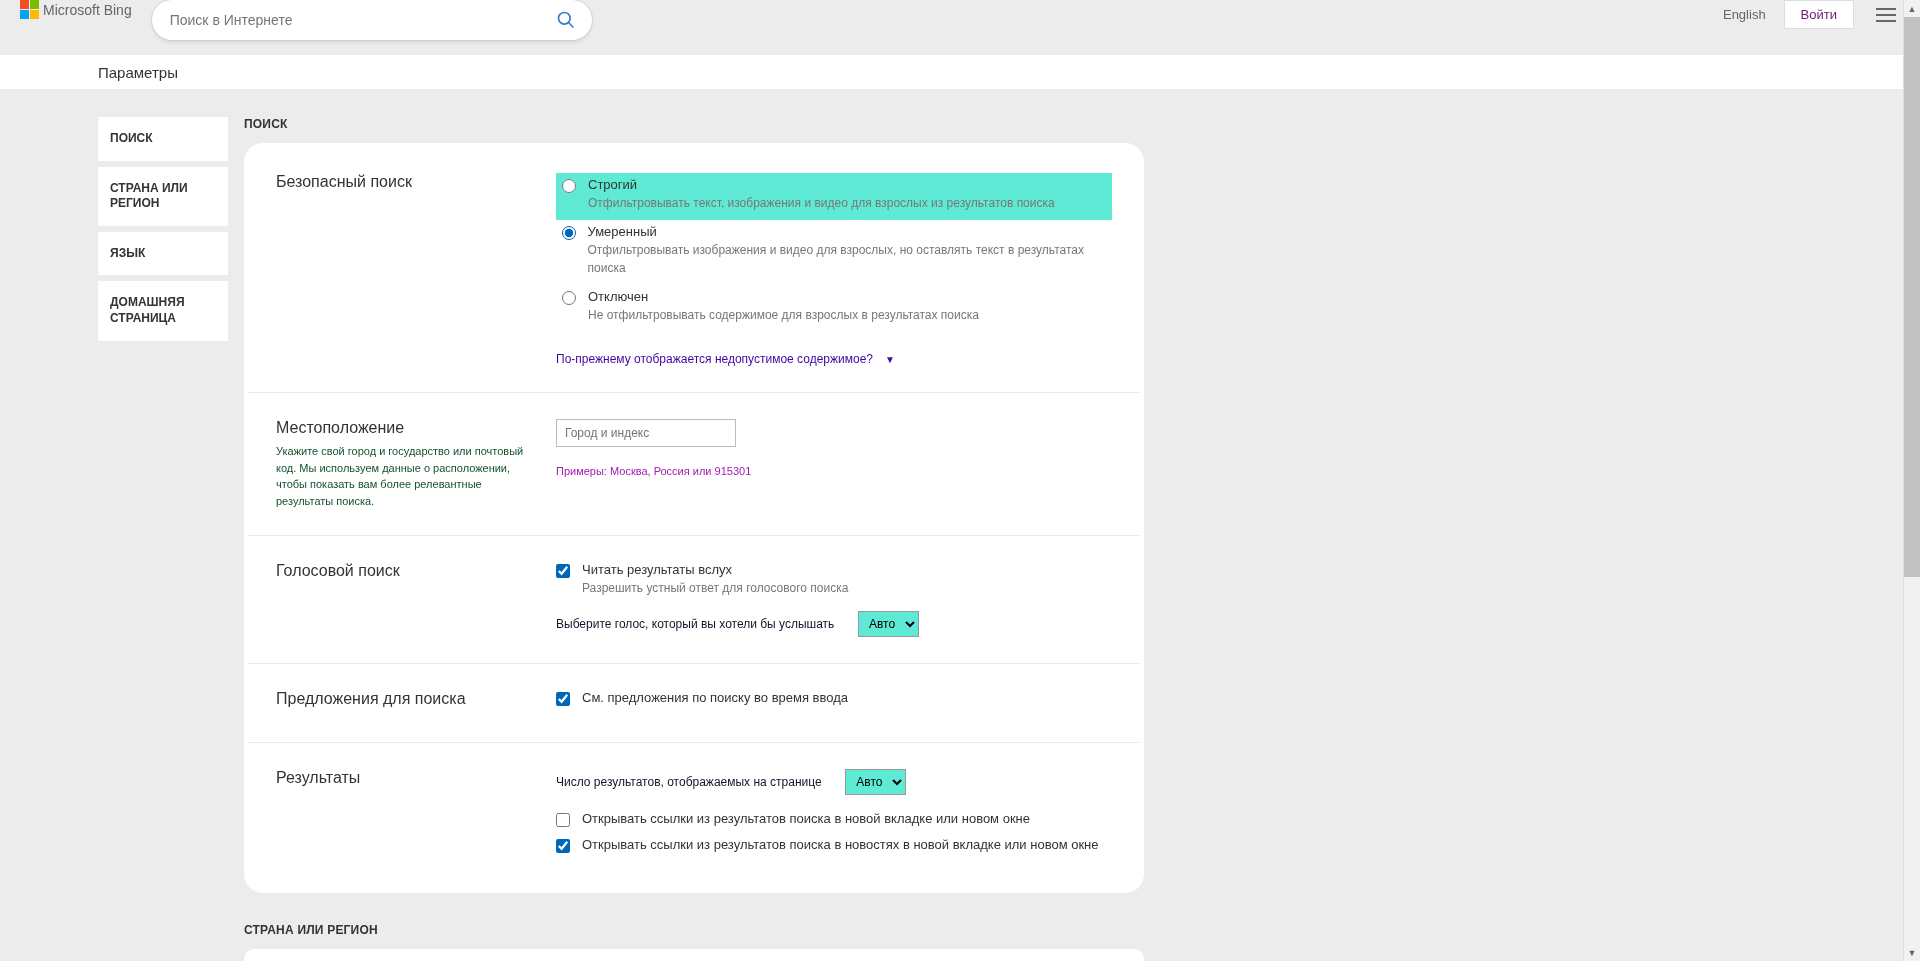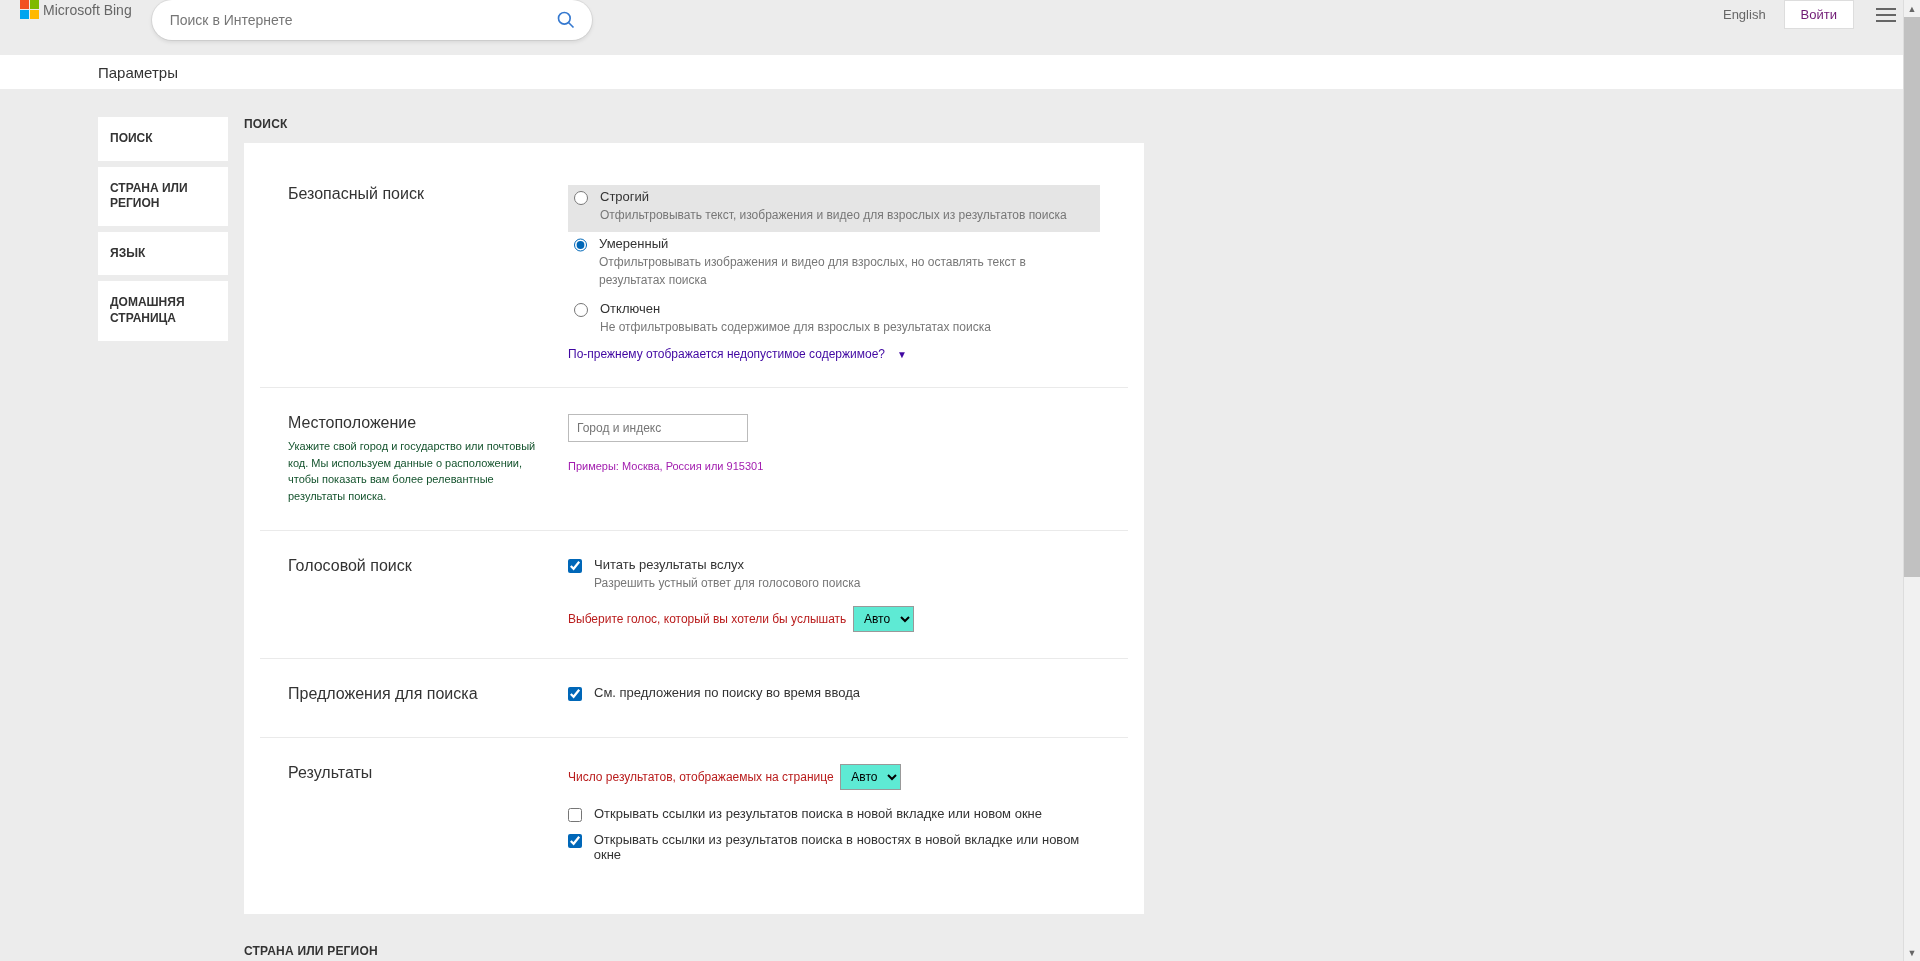--- a/index.html
+++ b/index.html
@@ -16,39 +16,39 @@
 .lang { color: #666; font-size: 13px; }
 .signin { border: 1px solid #ddd; padding: 6px 16px; background:#fff; color:#701a75; font-size:13px; cursor:pointer; }
 .hamburger { display:flex; flex-direction:column; gap:4px; cursor:pointer; padding:4px;}
 .hamburger span { display:block; width:20px; height:2px; background:#666; }
 .breadcrumb-bar { background: #fff; height: 34px; display:flex; align-items:center; padding-left:98px; color:#333; font-size:15px; }
 .content { display:flex; padding: 28px 98px 40px; gap: 16px; align-items:flex-start; }
 .sidebar { width:130px; display:flex; flex-direction:column; gap:6px; }
 .sidebar-item { background:#fff; padding:14px 12px; font-size:12px; font-weight:700; color:#333; cursor:pointer; line-height:1.3; }
 .main { flex:1; max-width: 900px; }
 .section-heading { font-size:12px; font-weight:700; color:#333; margin-bottom:12px; letter-spacing:.2px; }
-.panel { background:#fff; padding: 16px; margin-bottom: 30px; }
+.panel { background:#fff; padding: 4px; margin-bottom: 30px; border-radius: 19px; }
 .setting-row { display:flex; padding: 26px 28px; border-bottom:1px solid #eaeaea; }
 .setting-row:last-child { border-bottom:none; }
 .setting-left { width: 280px; padding-right: 16px; }
 .setting-title { font-size:16px; color:#333; margin-bottom:6px; }
 .setting-desc { font-size:11px; color:#14532d; line-height:1.5; }
 .setting-right { flex:1; }
 .radio-option { display:flex; gap:12px; padding:4px 6px 8px; align-items:flex-start; }
-.radio-option.highlighted { background:#e5e5e5; }
+.radio-option.highlighted { background:#5eead4; }
 .radio-option input[type=radio] { margin-top:2px; accent-color:#0067b8; width:14px; height:14px; }
 .radio-label { font-size:13px; color:#333; }
 .radio-sub { font-size:12px; color:#777; margin-top:2px; line-height:1.5; }
 .check-option { display:flex; gap:12px; align-items:flex-start; margin-bottom:10px; }
 .check-option input[type=checkbox] { margin-top:2px; accent-color:#0067b8; width:14px; height:14px; }
-.link-row { color:#4007a2; font-size:12px; margin-top:3px; display:flex; align-items:center; gap:12px; cursor:pointer; }
+.link-row { color:#4007a2; font-size:12px; margin-top:20px; display:flex; align-items:center; gap:12px; cursor:pointer; }
 .chevron { color:#4007a2; font-size:10px; }
 .text-input { border:1px solid #bbb; padding:6px 8px; font-size:12px; width:180px; color:#4c1d95; }
 .helper { font-size:11px; color:#a21caf; margin-top:18px; }
-.inline-label { font-size:12px; color:#b91c1c; margin-right:3px; }
+.inline-label { font-size:12px; color:#0f172a; margin-right:20px; }
 select { border:1px solid #999; padding:4px 6px; font-size:12px; background:#5eead4; }
 .scrollbar { position:fixed; right:0; top:0; width:17px; height:100%; background:#f1f1f1; border-left:1px solid #ddd; }
 .scroll-up, .scroll-down { height:17px; display:flex; align-items:center; justify-content:center; color:#666; font-size:9px; cursor:pointer;}
 .scroll-down { position:absolute; bottom:0; width:100%; }
 .scroll-thumb { position:absolute; top:17px; width:100%; height:560px; background:#c1c1c1; }
 </style>
 </head>
 <body>
 
 <div class="header">

